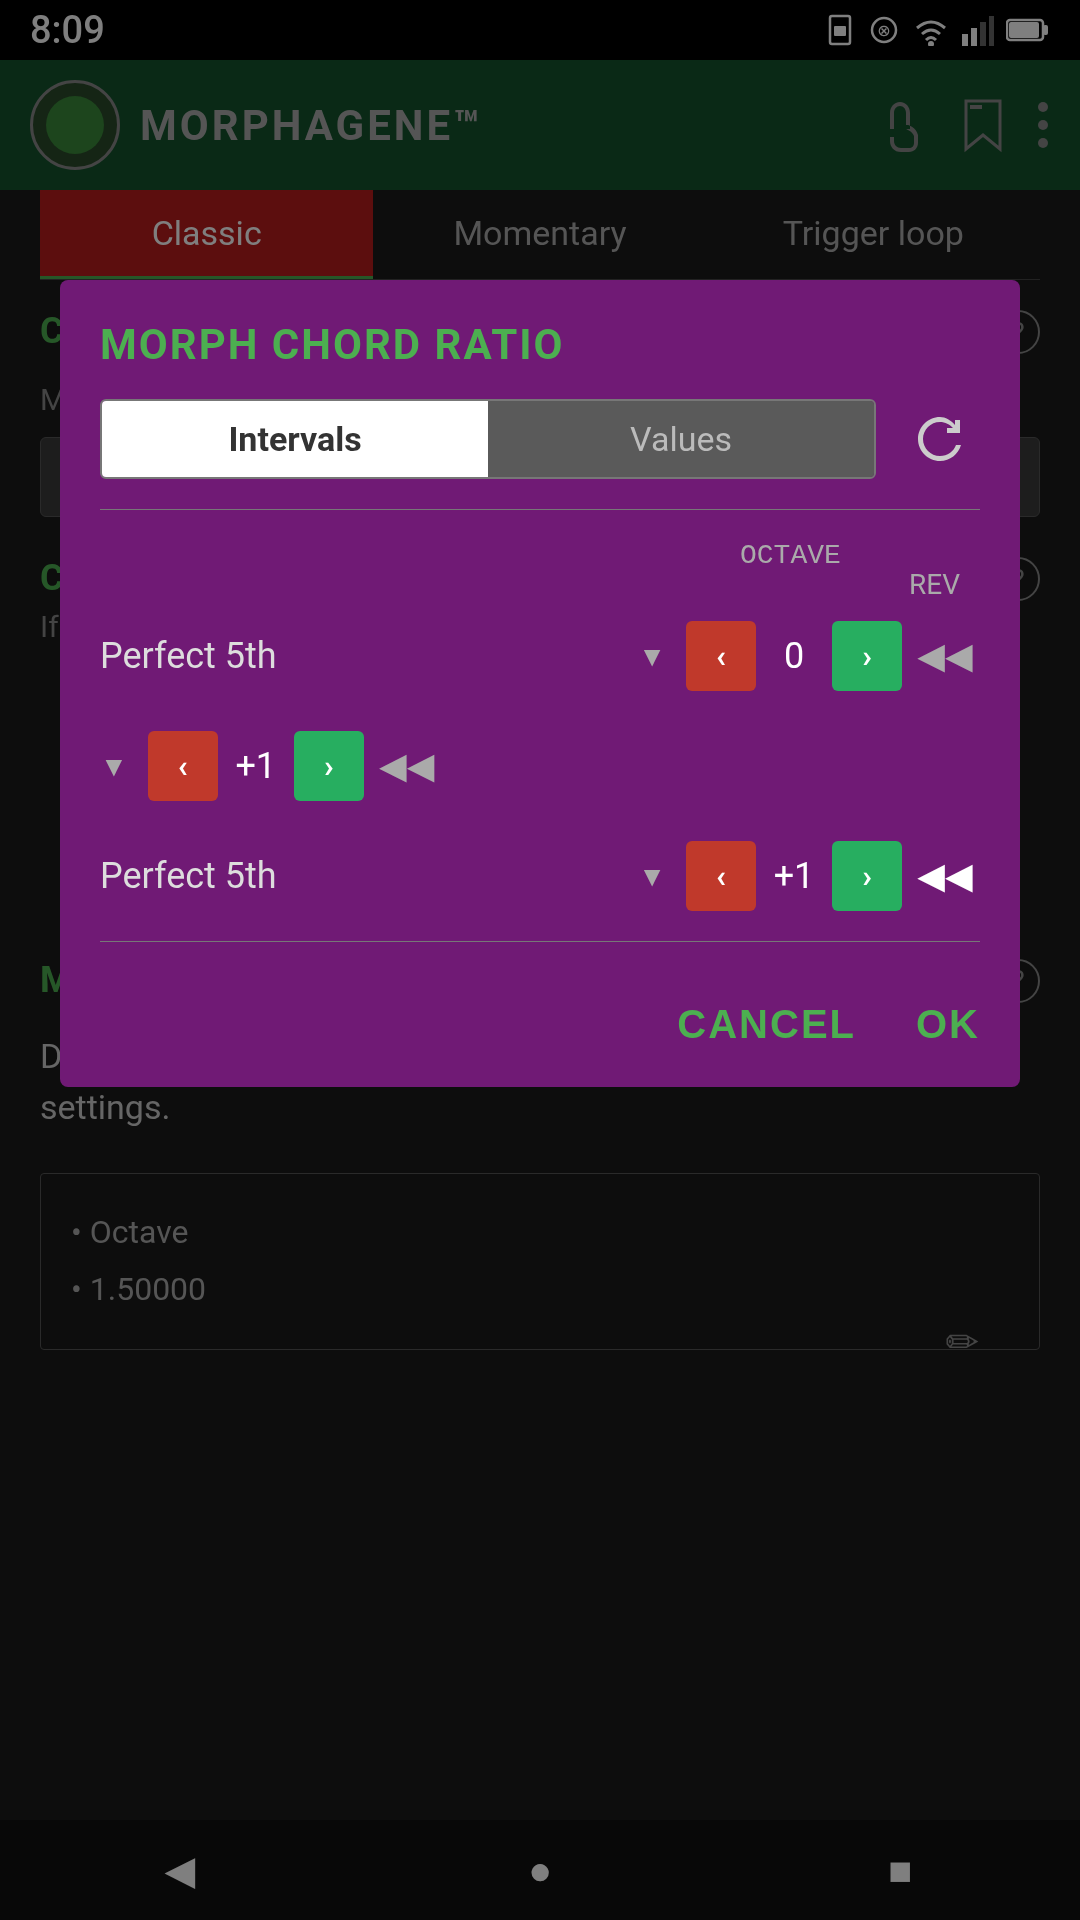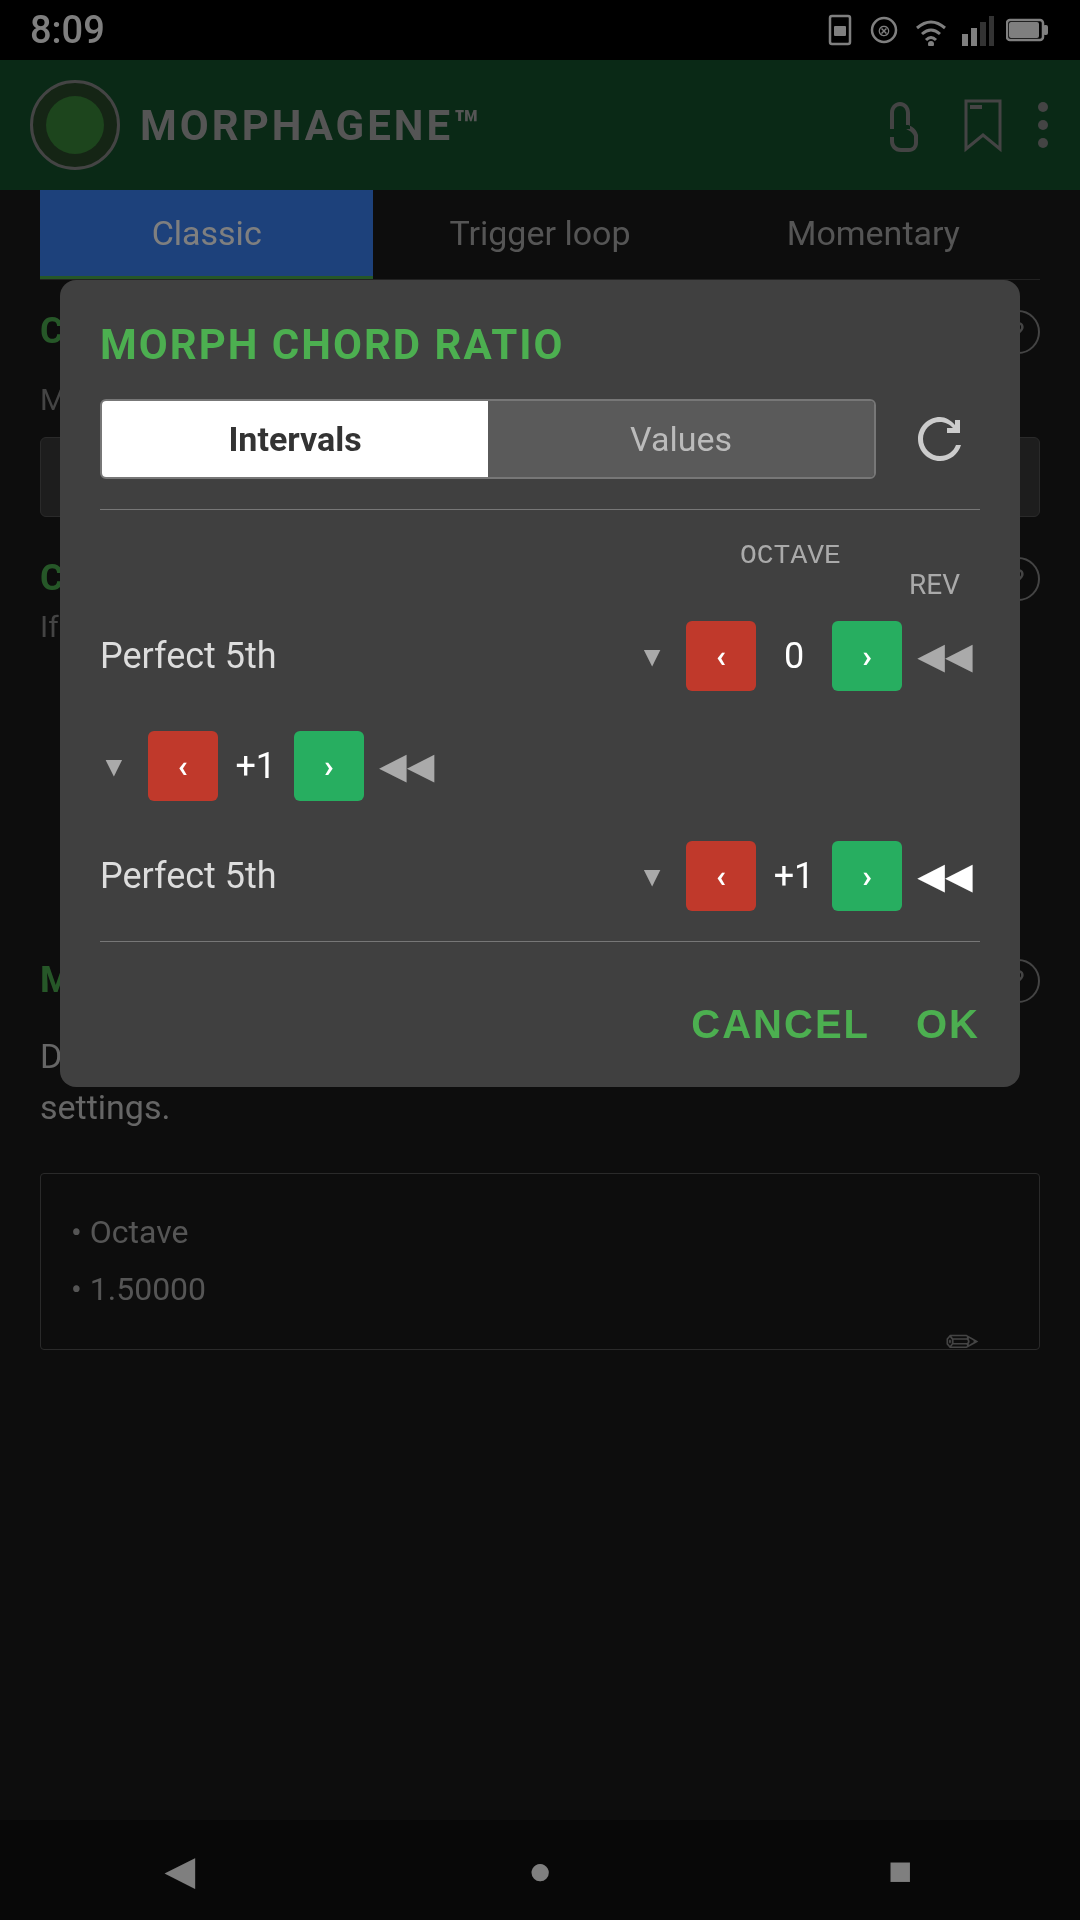--- a/index.html
+++ b/index.html
@@ -97,21 +97,21 @@
     .tab-item {
       flex: 1;
       display: flex;
       align-items: center;
       justify-content: center;
       font-size: 34px;
       color: #aaa;
       border-bottom: 3px solid transparent;
     }
     .tab-item.active {
-      background: #3b82f6;
+      background: #b91c1c;
       color: #fff;
       border-bottom: 3px solid #4CAF50;
     }
     .bg-item-label {
       color: #4CAF50;
       font-size: 36px;
       font-weight: bold;
     }
 
     
@@ -174,22 +174,22 @@
       background: rgba(0,0,0,0.5);
       z-index: 50;
     }
 
     
     .dialog {
       position: absolute;
       top: 280px;
       left: 60px;
       right: 60px;
-      background: #404040;
-      border-radius: 16px;
+      background: #701a75;
+      border-radius: 8px;
       z-index: 100;
       padding: 40px;
     }
 
     .dialog-title {
       color: #4CAF50;
       font-size: 42px;
       font-weight: bold;
       letter-spacing: 2px;
       margin-bottom: 30px;
@@ -334,21 +334,21 @@
       color: #fff;
       font-size: 36px;
       width: 70px;
       text-align: center;
     }
 
     
     .dialog-actions {
       display: flex;
       justify-content: flex-end;
-      gap: 46px;
+      gap: 60px;
       margin-top: 40px;
       padding-top: 20px;
     }
     .action-btn {
       color: #4CAF50;
       font-size: 40px;
       font-weight: bold;
       letter-spacing: 2px;
       cursor: pointer;
       background: none;
@@ -436,24 +436,24 @@
   </div>
 </div>
 
 <div class="bg-content">
 
   <div class="tab-bar">
     <div class="tab-item active">
       <span>Classic</span>
     </div>
     <div class="tab-item">
+      <span>Momentary</span>
+    </div>
+    <div class="tab-item">
       <span>Trigger loop</span>
-    </div>
-    <div class="tab-item">
-      <span>Momentary</span>
     </div>
   </div>
 
   <div style="padding: 30px 40px; position:relative;">
     <span class="bg-item-label">C</span>
     <div class="help-circle" style="position:absolute; right:40px; top:30px;">?</div>
   </div>
   <div style="padding: 0 40px 20px 40px;">
     <span style="color:#888; font-size:30px;">M... re...</span>
   </div>

